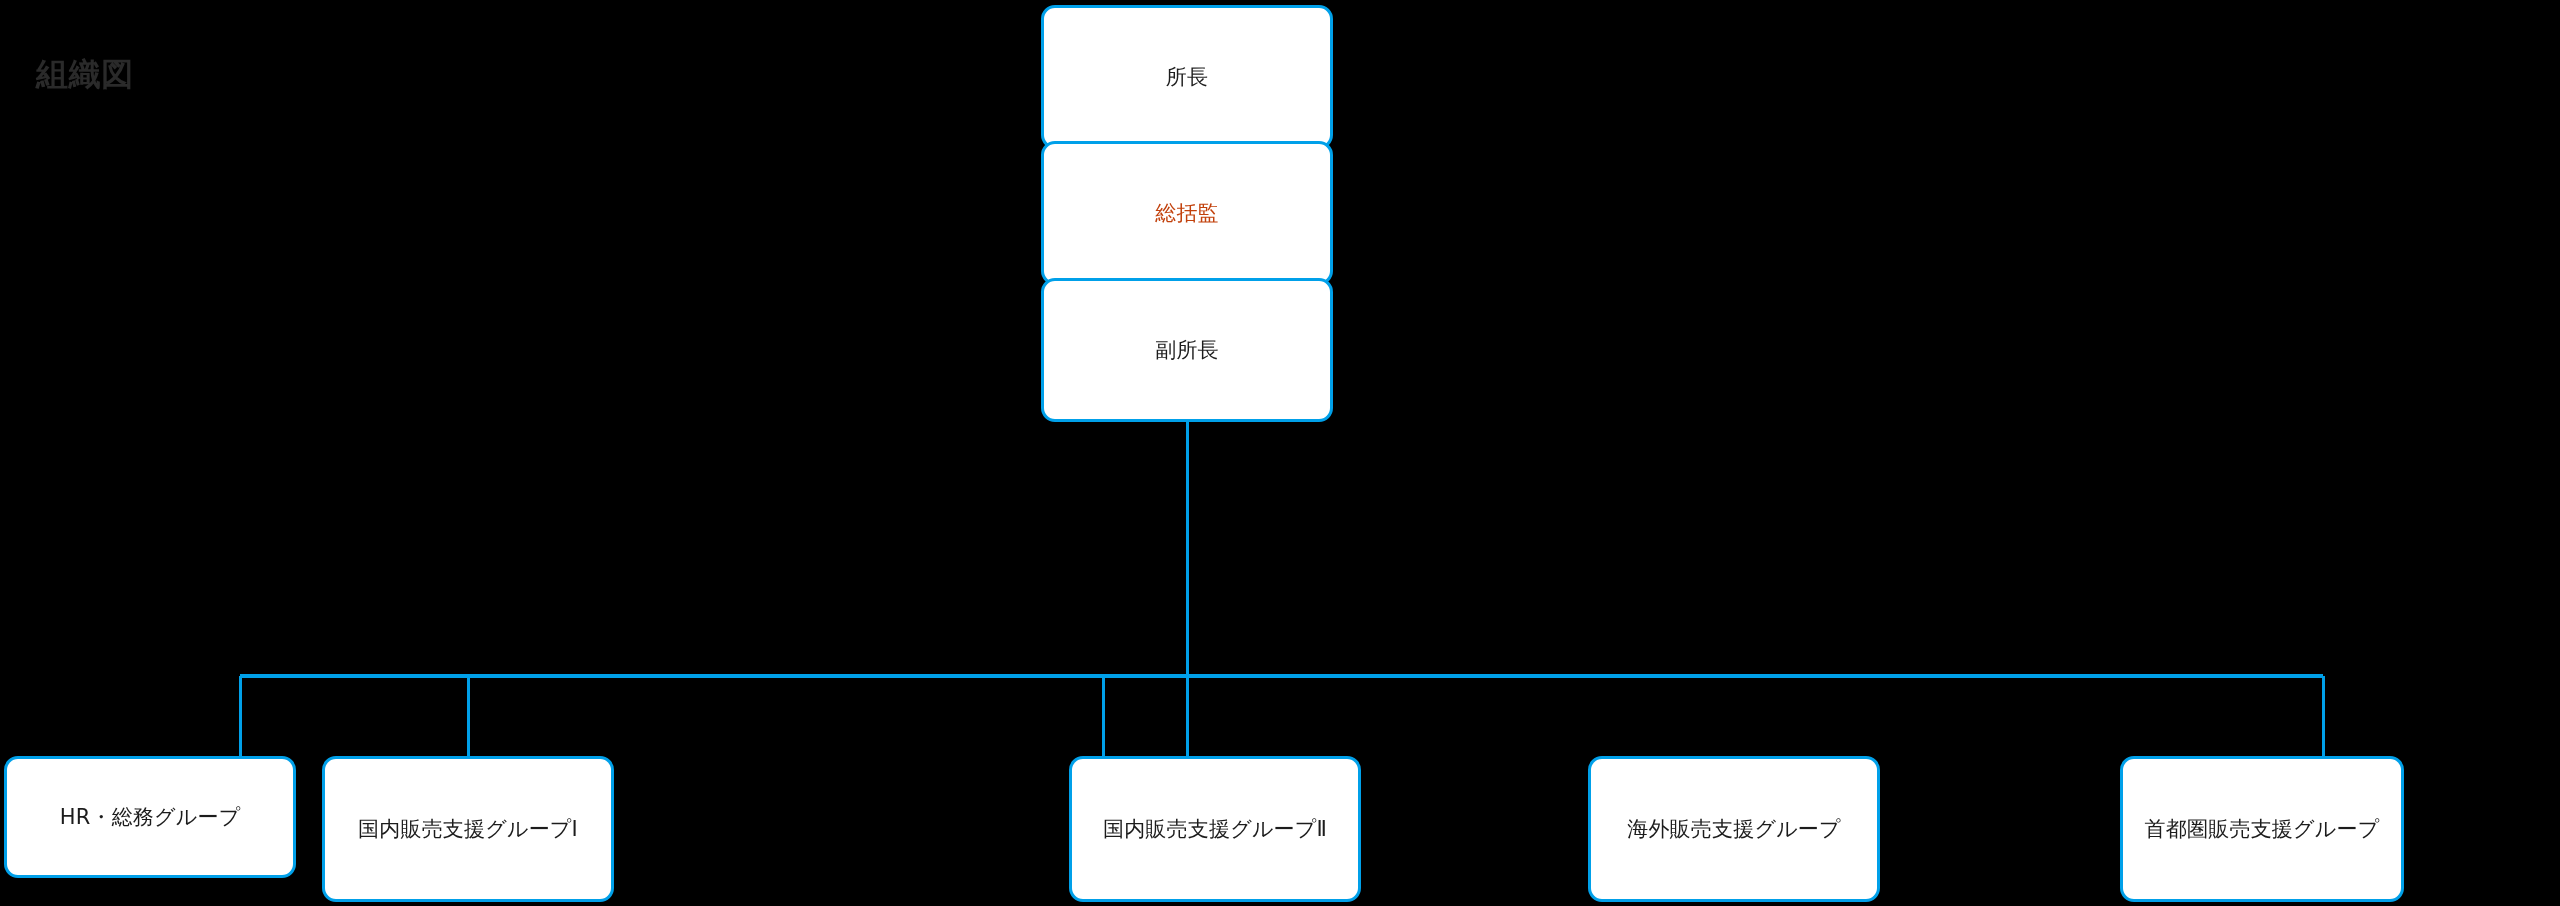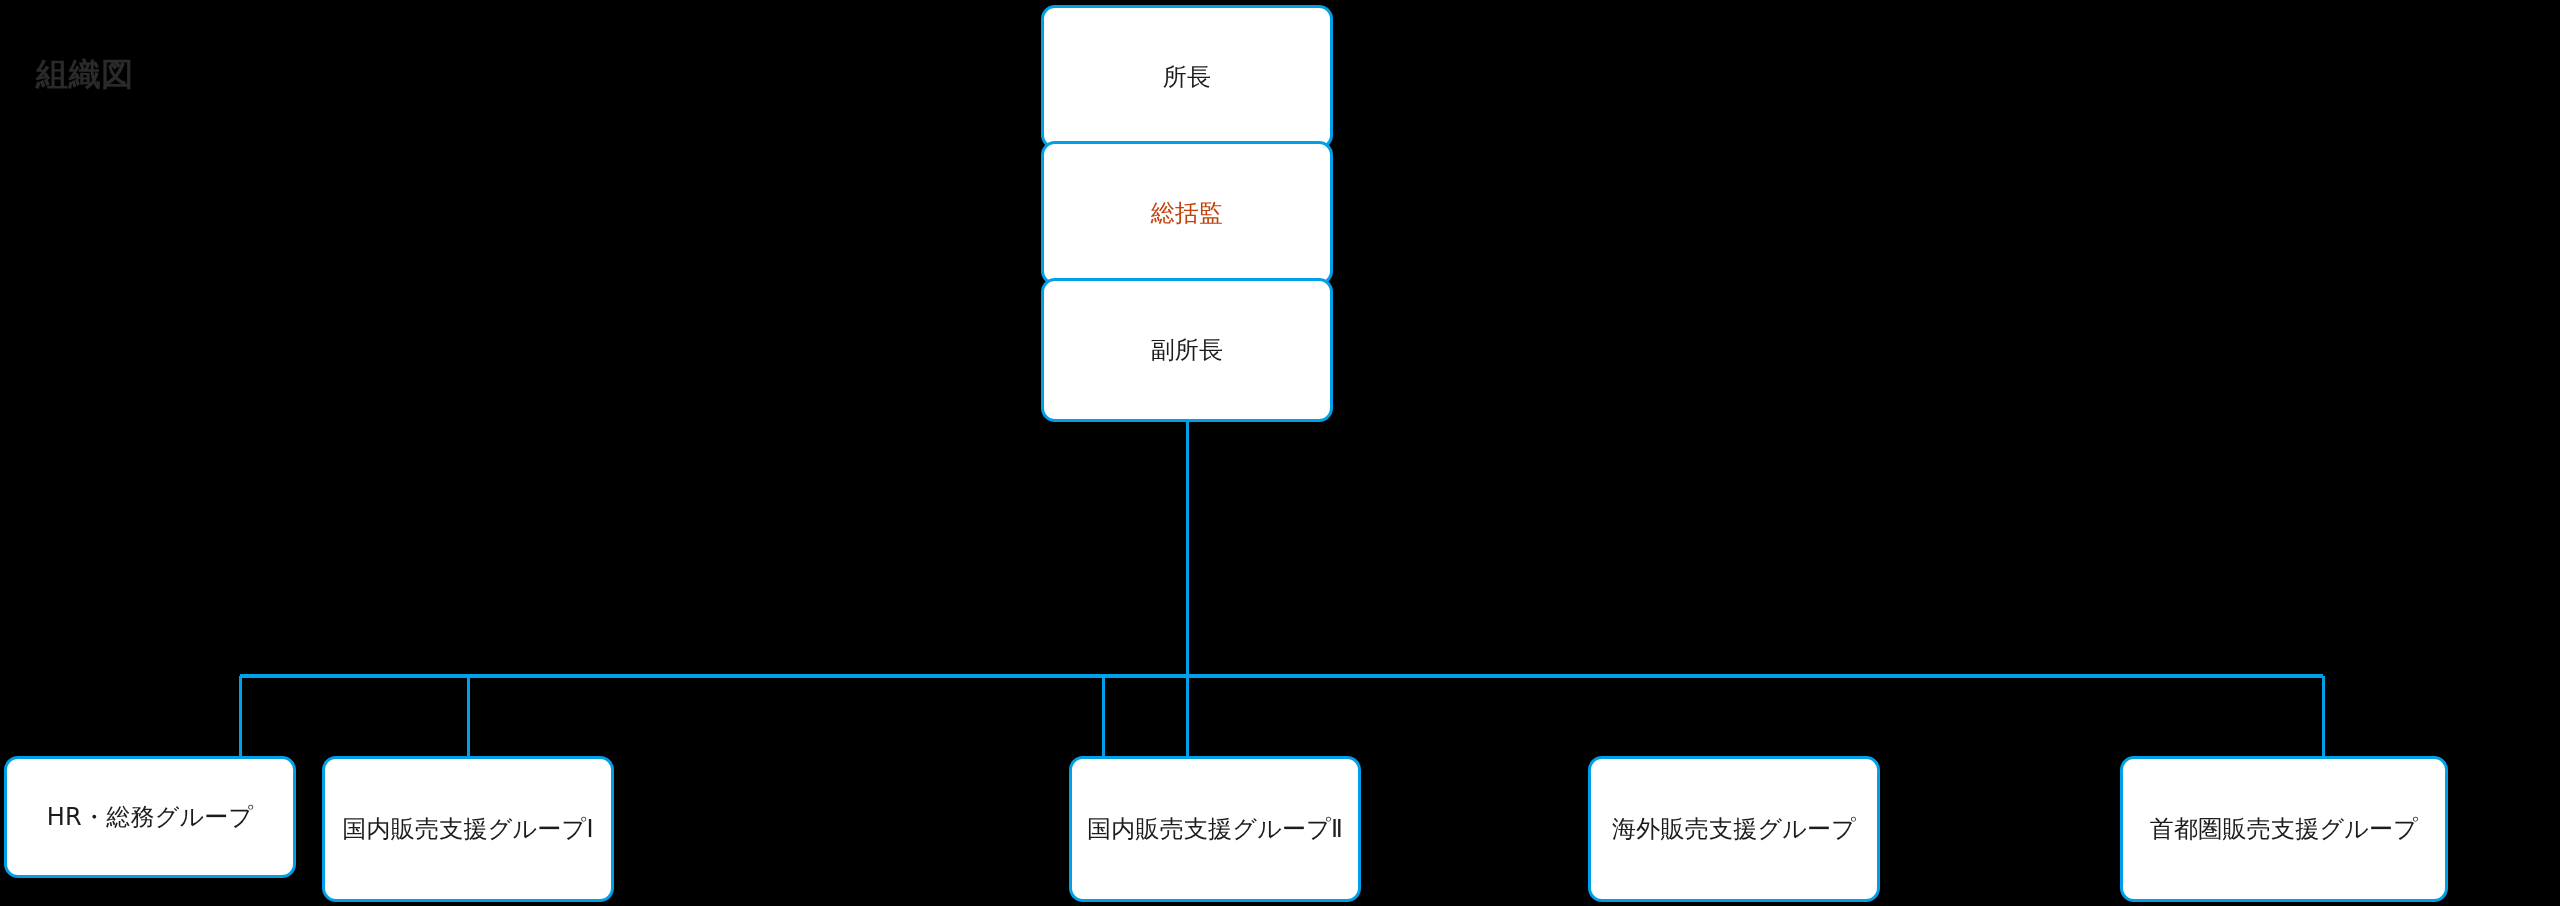--- a/index.html
+++ b/index.html
@@ -45,21 +45,21 @@
   .node {
     position: absolute;
     box-sizing: border-box;
     background: #ffffff;
     border: 3px solid #00a0e9;
     border-radius: 14px;
     display: flex;
     align-items: center;
     justify-content: center;
     color: #1c1c1c;
-    font-size: 24px;
+    font-size: 21px;
     font-weight: 400;
     letter-spacing: 0.01em;
     white-space: nowrap;
   }
   .node.spine { width: 292px; height: 144px; }
   .node.leaf  { height: 146px; }
 </style>
 </head>
 <body style="background: rgb(0, 0, 0);">
 
@@ -97,15 +97,15 @@
   <div class="node spine" id="node-2" style="left: 1041px; top: 278px; width: 292px; height: 144px; background: rgb(255, 255, 255); border-color: rgb(0, 160, 233); color: rgb(28, 28, 28);">副所長</div>
 
   <div class="node leaf" id="node-3" style="left: 4px; top: 756px; width: 292px; height: 122px; background: rgb(255, 255, 255); border-color: rgb(0, 160, 233); color: rgb(28, 28, 28);">HR・総務グループ</div>
 
   <div class="node leaf" id="node-4" style="left: 322px; top: 756px; width: 292px; height: 146px; background: rgb(255, 255, 255); border-color: rgb(0, 160, 233); color: rgb(28, 28, 28);">国内販売支援グループⅠ</div>
 
   <div class="node leaf" id="node-5" style="left: 1069px; top: 756px; width: 292px; height: 146px; background: rgb(255, 255, 255); border-color: rgb(0, 160, 233); color: rgb(28, 28, 28);">国内販売支援グループⅡ</div>
 
   <div class="node leaf" id="node-6" style="left: 1588px; top: 756px; width: 292px; height: 146px; background: rgb(255, 255, 255); border-color: rgb(0, 160, 233); color: rgb(28, 28, 28);">海外販売支援グループ</div>
 
-  <div class="node leaf" id="node-7" style="left: 2120px; top: 756px; width: 328px; height: 146px; background: rgb(255, 255, 255); border-color: rgb(0, 160, 233); color: rgb(28, 28, 28);">首都圏販売支援グループ</div>
+  <div class="node leaf" id="node-7" style="left: 2120px; top: 756px; width: 284px; height: 146px; background: rgb(255, 255, 255); border-color: rgb(0, 160, 233); color: rgb(28, 28, 28);">首都圏販売支援グループ</div>
 
 </div>
 
 </body></html>

